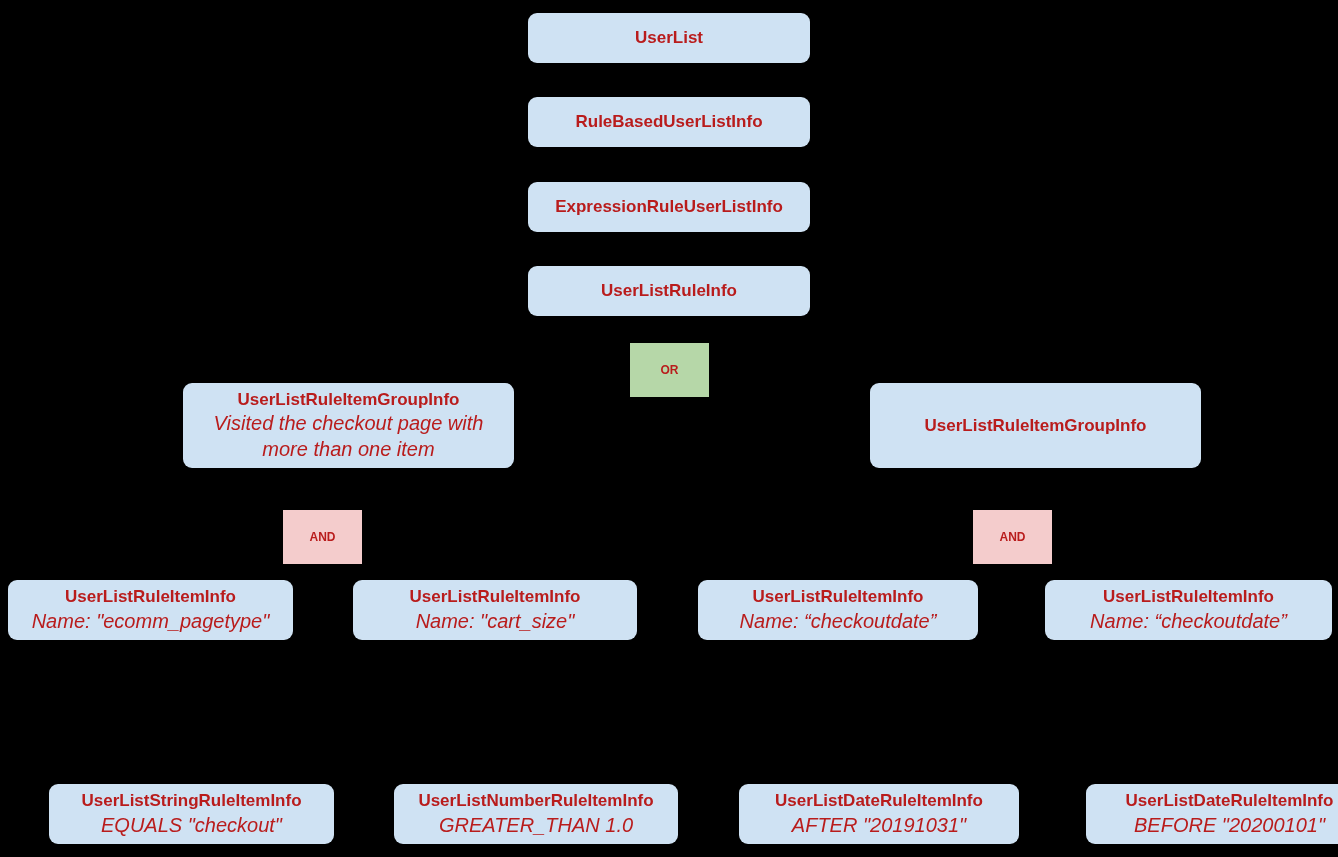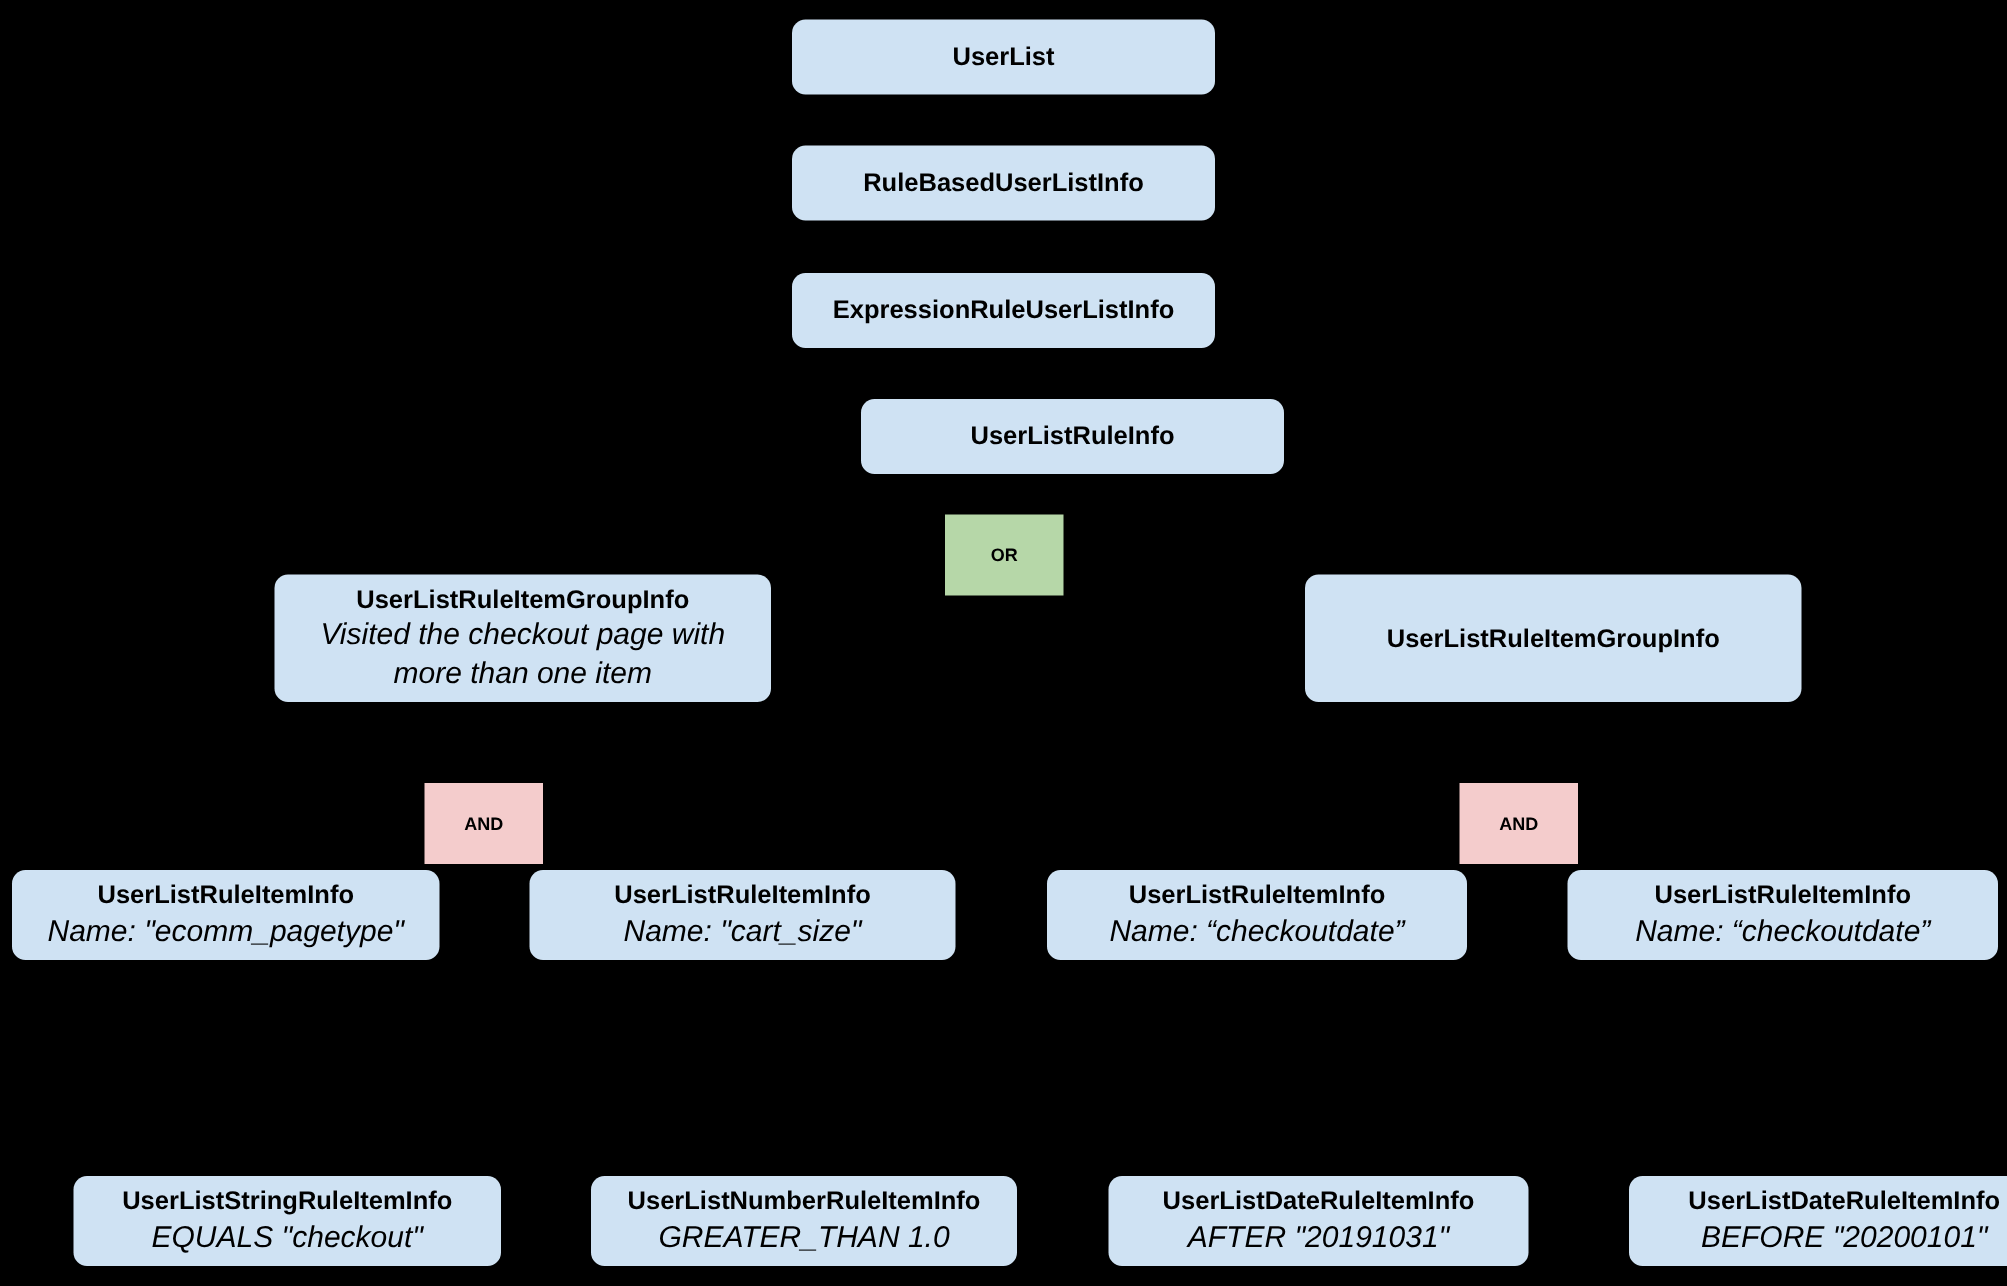--- a/index.html
+++ b/index.html
@@ -7,21 +7,21 @@
     padding: 0;
     background: #000000;
   }
   #canvas {
     position: relative;
     width: 1338px;
     height: 857px;
     background: #000000;
     overflow: hidden;
     font-family: "Liberation Sans", "DejaVu Sans", sans-serif;
-    color: #000000;
+    color: #b91c1c;
   }
   .node {
     position: absolute;
     background: #cfe2f3;
     border-radius: 9px;
     display: flex;
     flex-direction: column;
     align-items: center;
     justify-content: center;
     text-align: center;
@@ -49,29 +49,29 @@
     box-sizing: border-box;
   }
   .op-or  { background: #b6d7a8; }
   .op-and { background: #f4cccc; }
 
   
   .chain-box { left: 528px; width: 282px; height: 50px; }
   #node-userlist            { top: 13px;  }
   #node-rulebased           { top: 97px;  }
   #node-expression          { top: 182px; }
-  #node-userlistruleinfo    { top: 266px; margin-left: 46px; }
+  #node-userlistruleinfo    { top: 266px; }
 
   #op-or { left: 630px; top: 343px; width: 79px; height: 54px; }
 
   .group-box { top: 383px; width: 331px; height: 85px; }
   #group-left  { left: 183px; }
   #group-right { left: 870px; }
 
-  .and-box { top: 510px; width: 79px; height: 54px; margin-top: 12px; }
+  .and-box { top: 510px; width: 79px; height: 54px; }
   #op-and-left  { left: 283px; }
   #op-and-right { left: 973px; }
 
   .rule-row { top: 580px; height: 60px; }
   .leaf-row { top: 784px; height: 60px; margin-left: 41px; }
   .col-1 { left: 8px;    width: 285px; }
   .col-2 { left: 353px;  width: 284px; }
   .col-3 { left: 698px;  width: 280px; }
   .col-4 { left: 1045px; width: 287px; }
 

